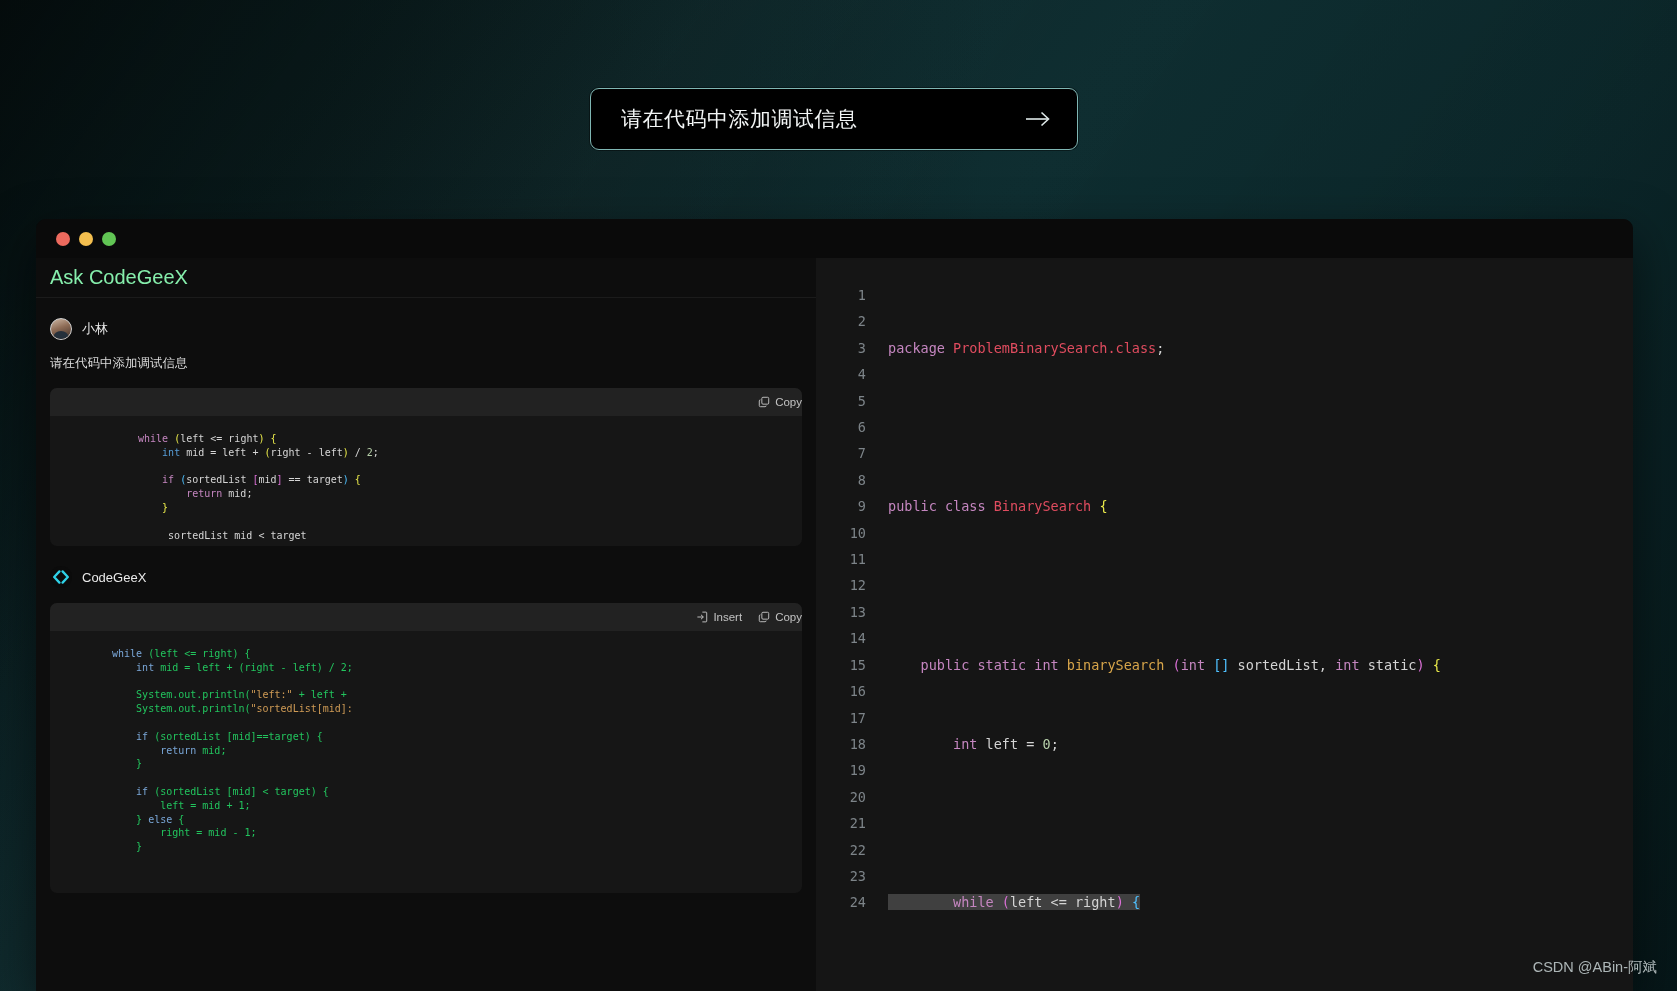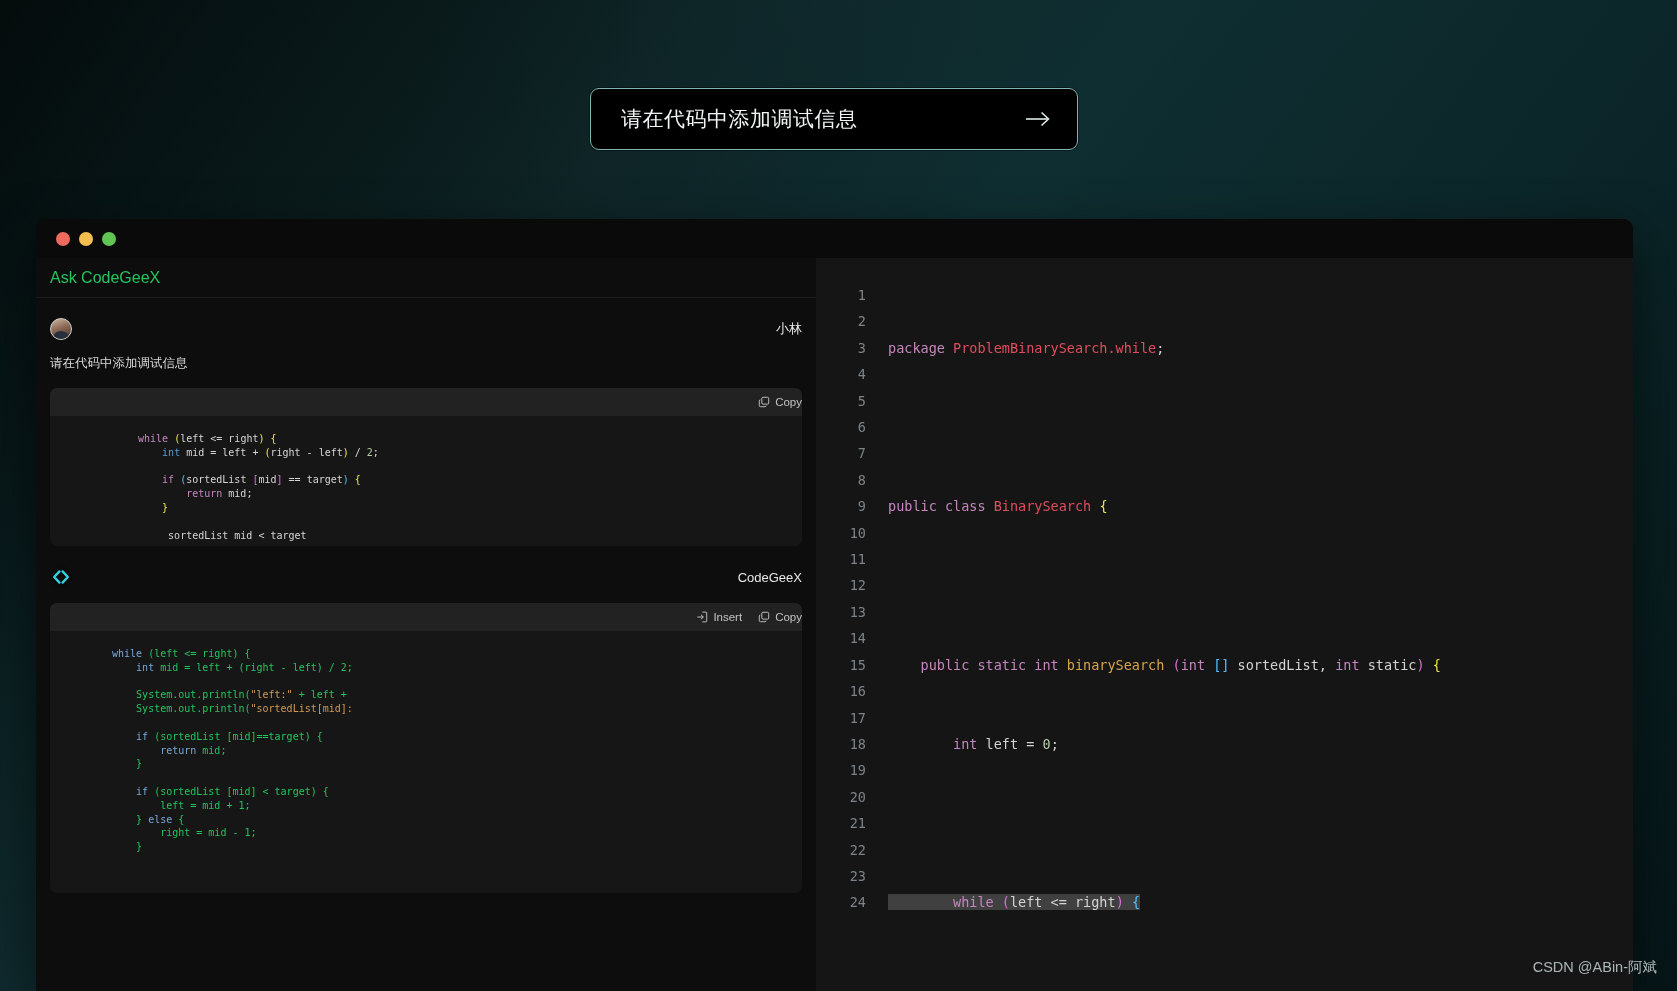--- a/index.html
+++ b/index.html
@@ -38,24 +38,24 @@
   }
   .titlebar{ height:39px; background:#0a0a0a; display:flex; align-items:center; padding-left:20px; gap:9px; flex:0 0 39px; }
   .dot{ width:14px; height:14px; border-radius:50%; }
   .dot.red{ background:#ed6a5e; } .dot.yellow{ background:#f4bf4f; } .dot.green{ background:#61c554; }
 
   .body-row{ flex:1; display:flex; min-height:0; }
 
   
   .chat{ width:780px; background:#0d0d0d; display:flex; flex-direction:column; min-height:0; }
   .chat-head{ height:40px; display:flex; align-items:center; padding:0 0 0 14px; border-bottom:1px solid #1b1b1b; }
-  .chat-head-title{ color:#22c55e; font-size:16px; }
+  .chat-head-title{ color:#86efac; font-size:20px; }
   .chat-body{ padding:20px 14px 0 14px; overflow:hidden; }
 
-  .msg-user-row{ display:flex; align-items:center; gap:10px; margin-bottom:15px;justify-content:space-between; }
+  .msg-user-row{ display:flex; align-items:center; gap:10px; margin-bottom:15px; }
   .avatar{
     width:22px; height:22px; border-radius:50%;
     background:linear-gradient(160deg,#cdb7a4 0%,#8d6b55 45%,#3a2c26 100%);
     border:1.5px solid #cfcfcf; position:relative; overflow:hidden;
   }
   .avatar::after{
     content:""; position:absolute; left:50%; top:58%; transform:translateX(-50%);
     width:15px; height:12px; border-radius:50% 50% 0 0; background:#25303b;
   }
   .user-name{ color:#e9e9e9; font-size:13px; }
@@ -250,21 +250,21 @@
         <div>18</div>
         <div>19</div>
         <div>20</div>
         <div>21</div>
         <div>22</div>
         <div>23</div>
         <div>24</div>
       </div>
 
       <div class="ed-code">
-        <div class="ed-line"><span class="ek">package</span> <span class="ecls">ProblemBinarySearch.while</span><span class="epl">;</span></div>
+        <div class="ed-line"><span class="ek">package</span> <span class="ecls">ProblemBinarySearch.class</span><span class="epl">;</span></div>
         <div class="ed-line"></div>
         <div class="ed-line"><span class="ek">public class</span> <span class="ecls">BinarySearch</span> <span class="eby">{</span></div>
         <div class="ed-line"></div>
         <div class="ed-line">    <span class="ek">public static int</span> <span class="efn">binarySearch</span> <span class="ebp">(</span><span class="etype">int</span> <span class="ebb">[]</span> <span class="epl">sortedList,</span> <span class="etype">int</span> <span class="epl">static</span><span class="ebp">)</span> <span class="eby">{</span></div>
         <div class="ed-line">        <span class="etype">int</span> <span class="epl">left =</span> <span class="enum">0</span><span class="epl">;</span></div>
         <div class="ed-line"></div>
         <div class="ed-line"><span class="sel">        <span class="ek">while</span> <span class="ebp">(</span><span class="epl">left &lt;= right</span><span class="ebp">)</span> <span class="ebb">{</span></span></div>
         
         
         

